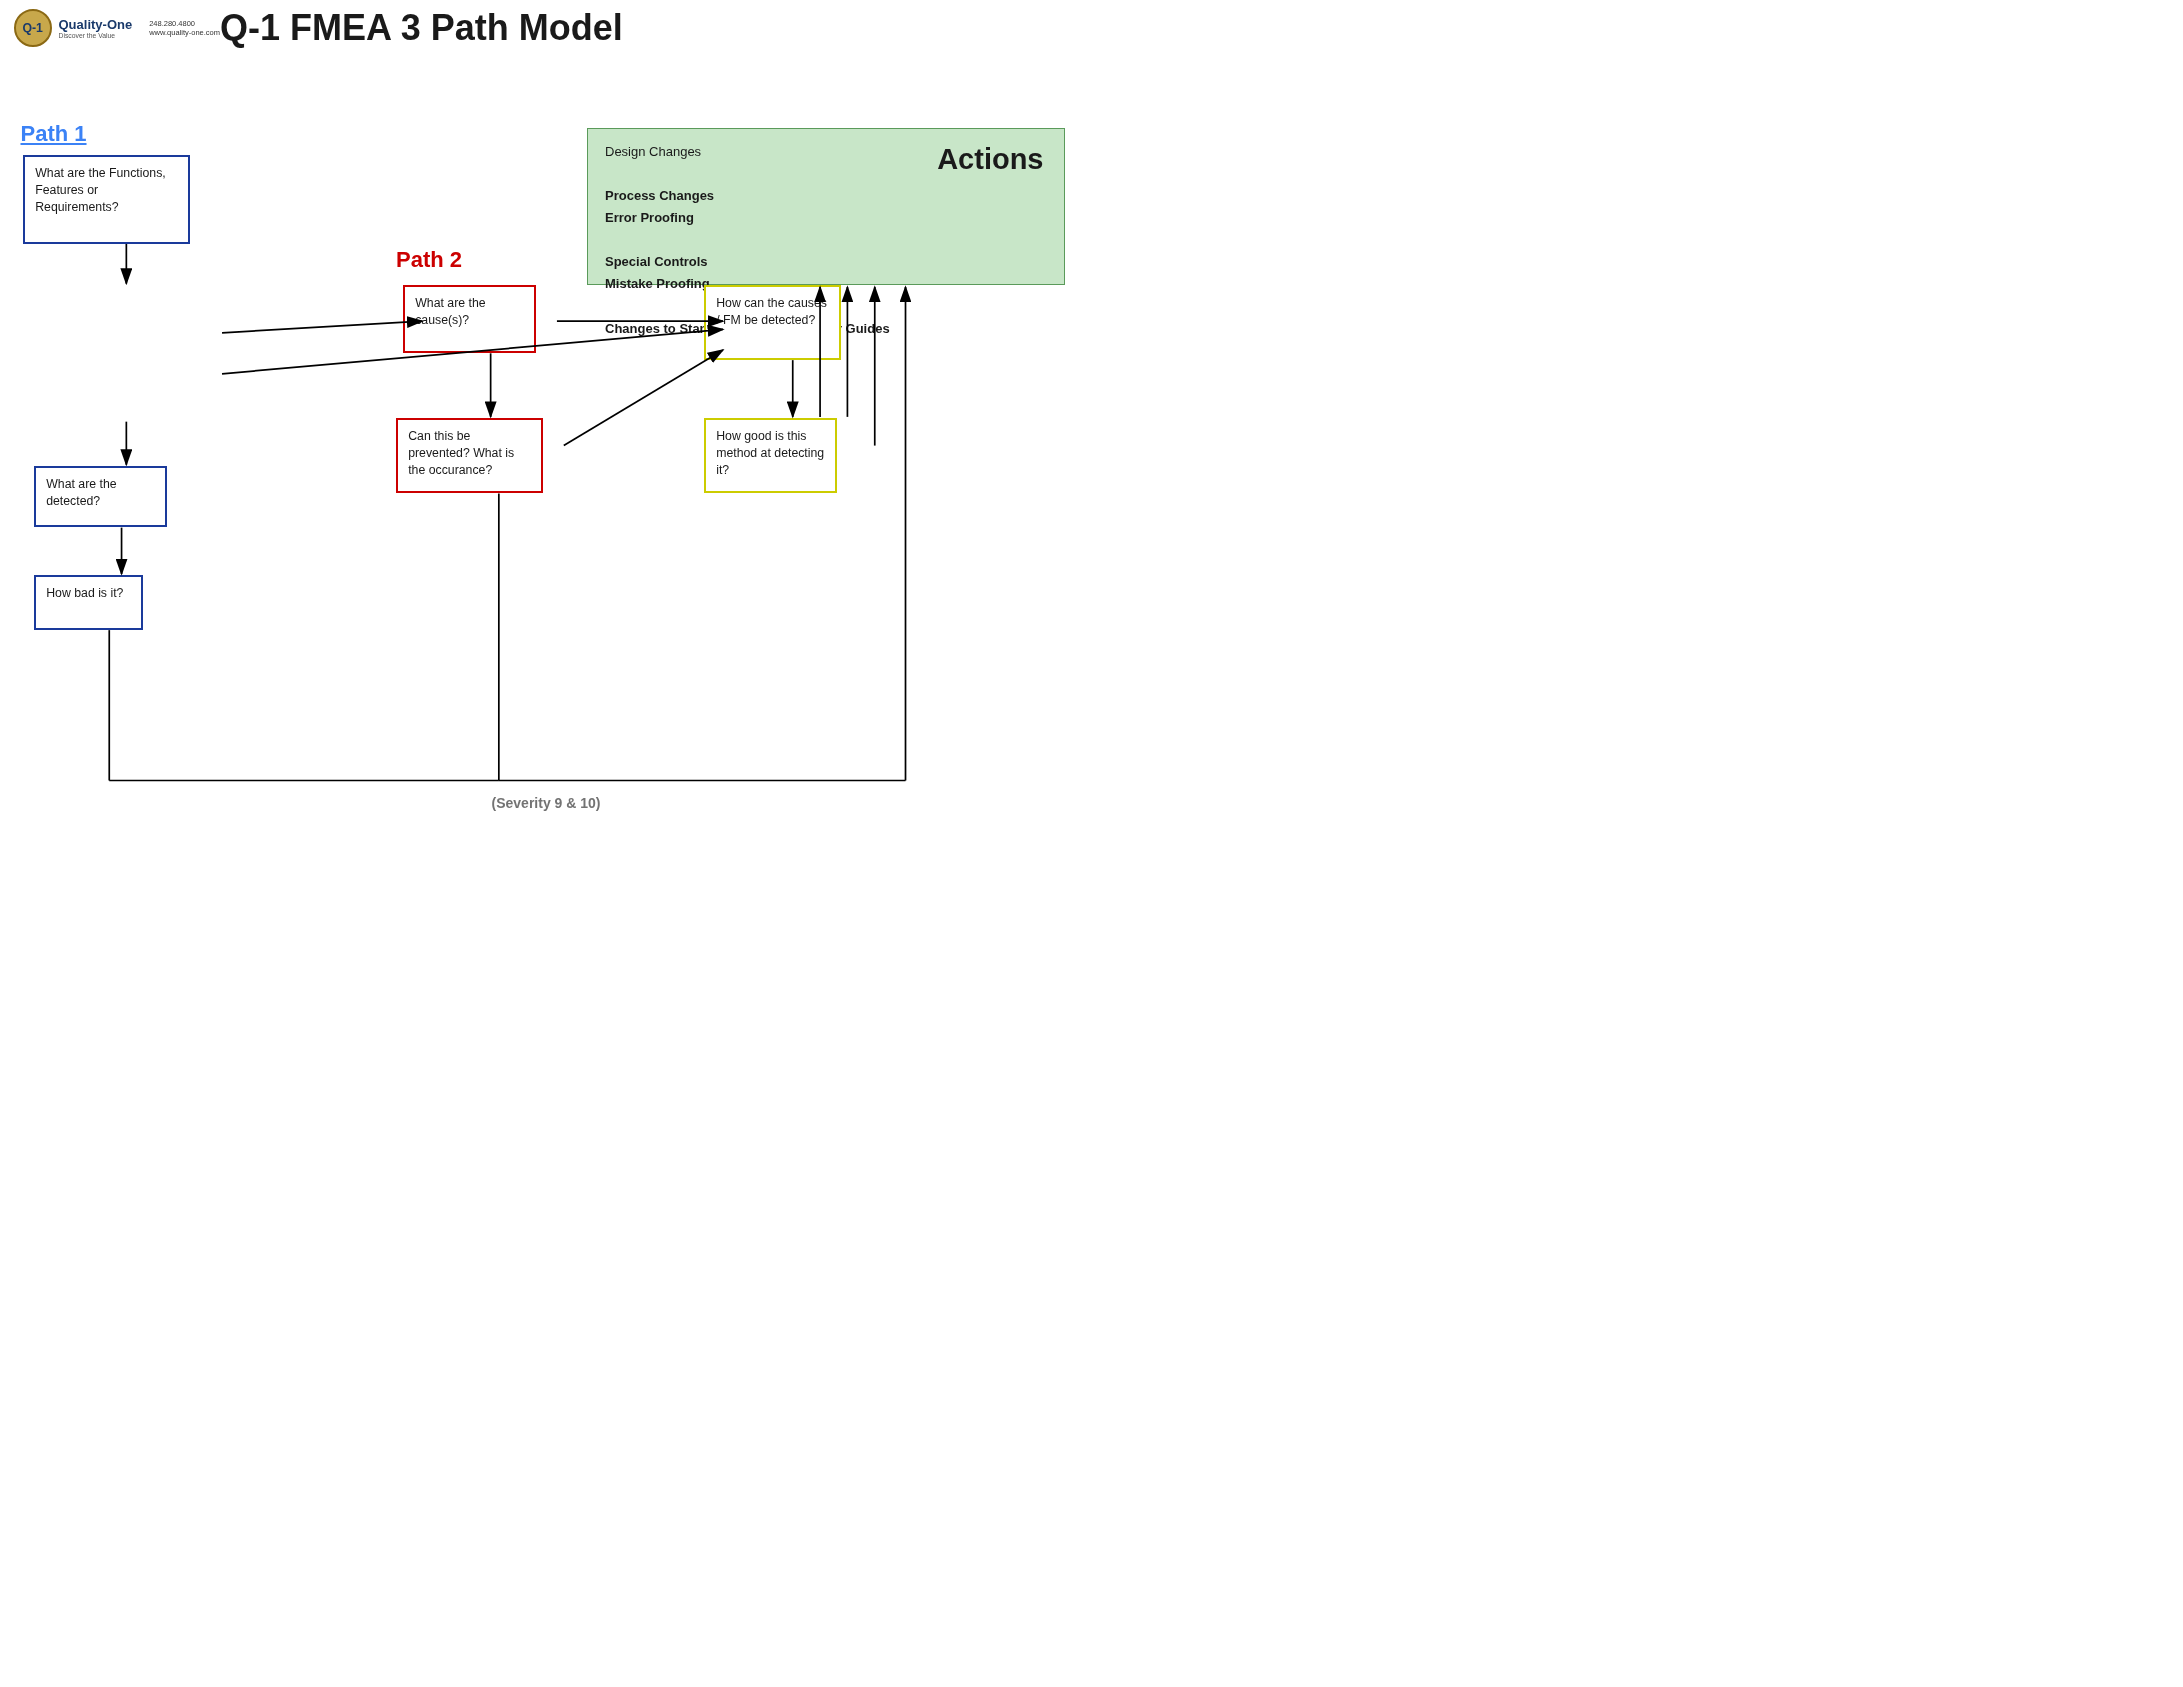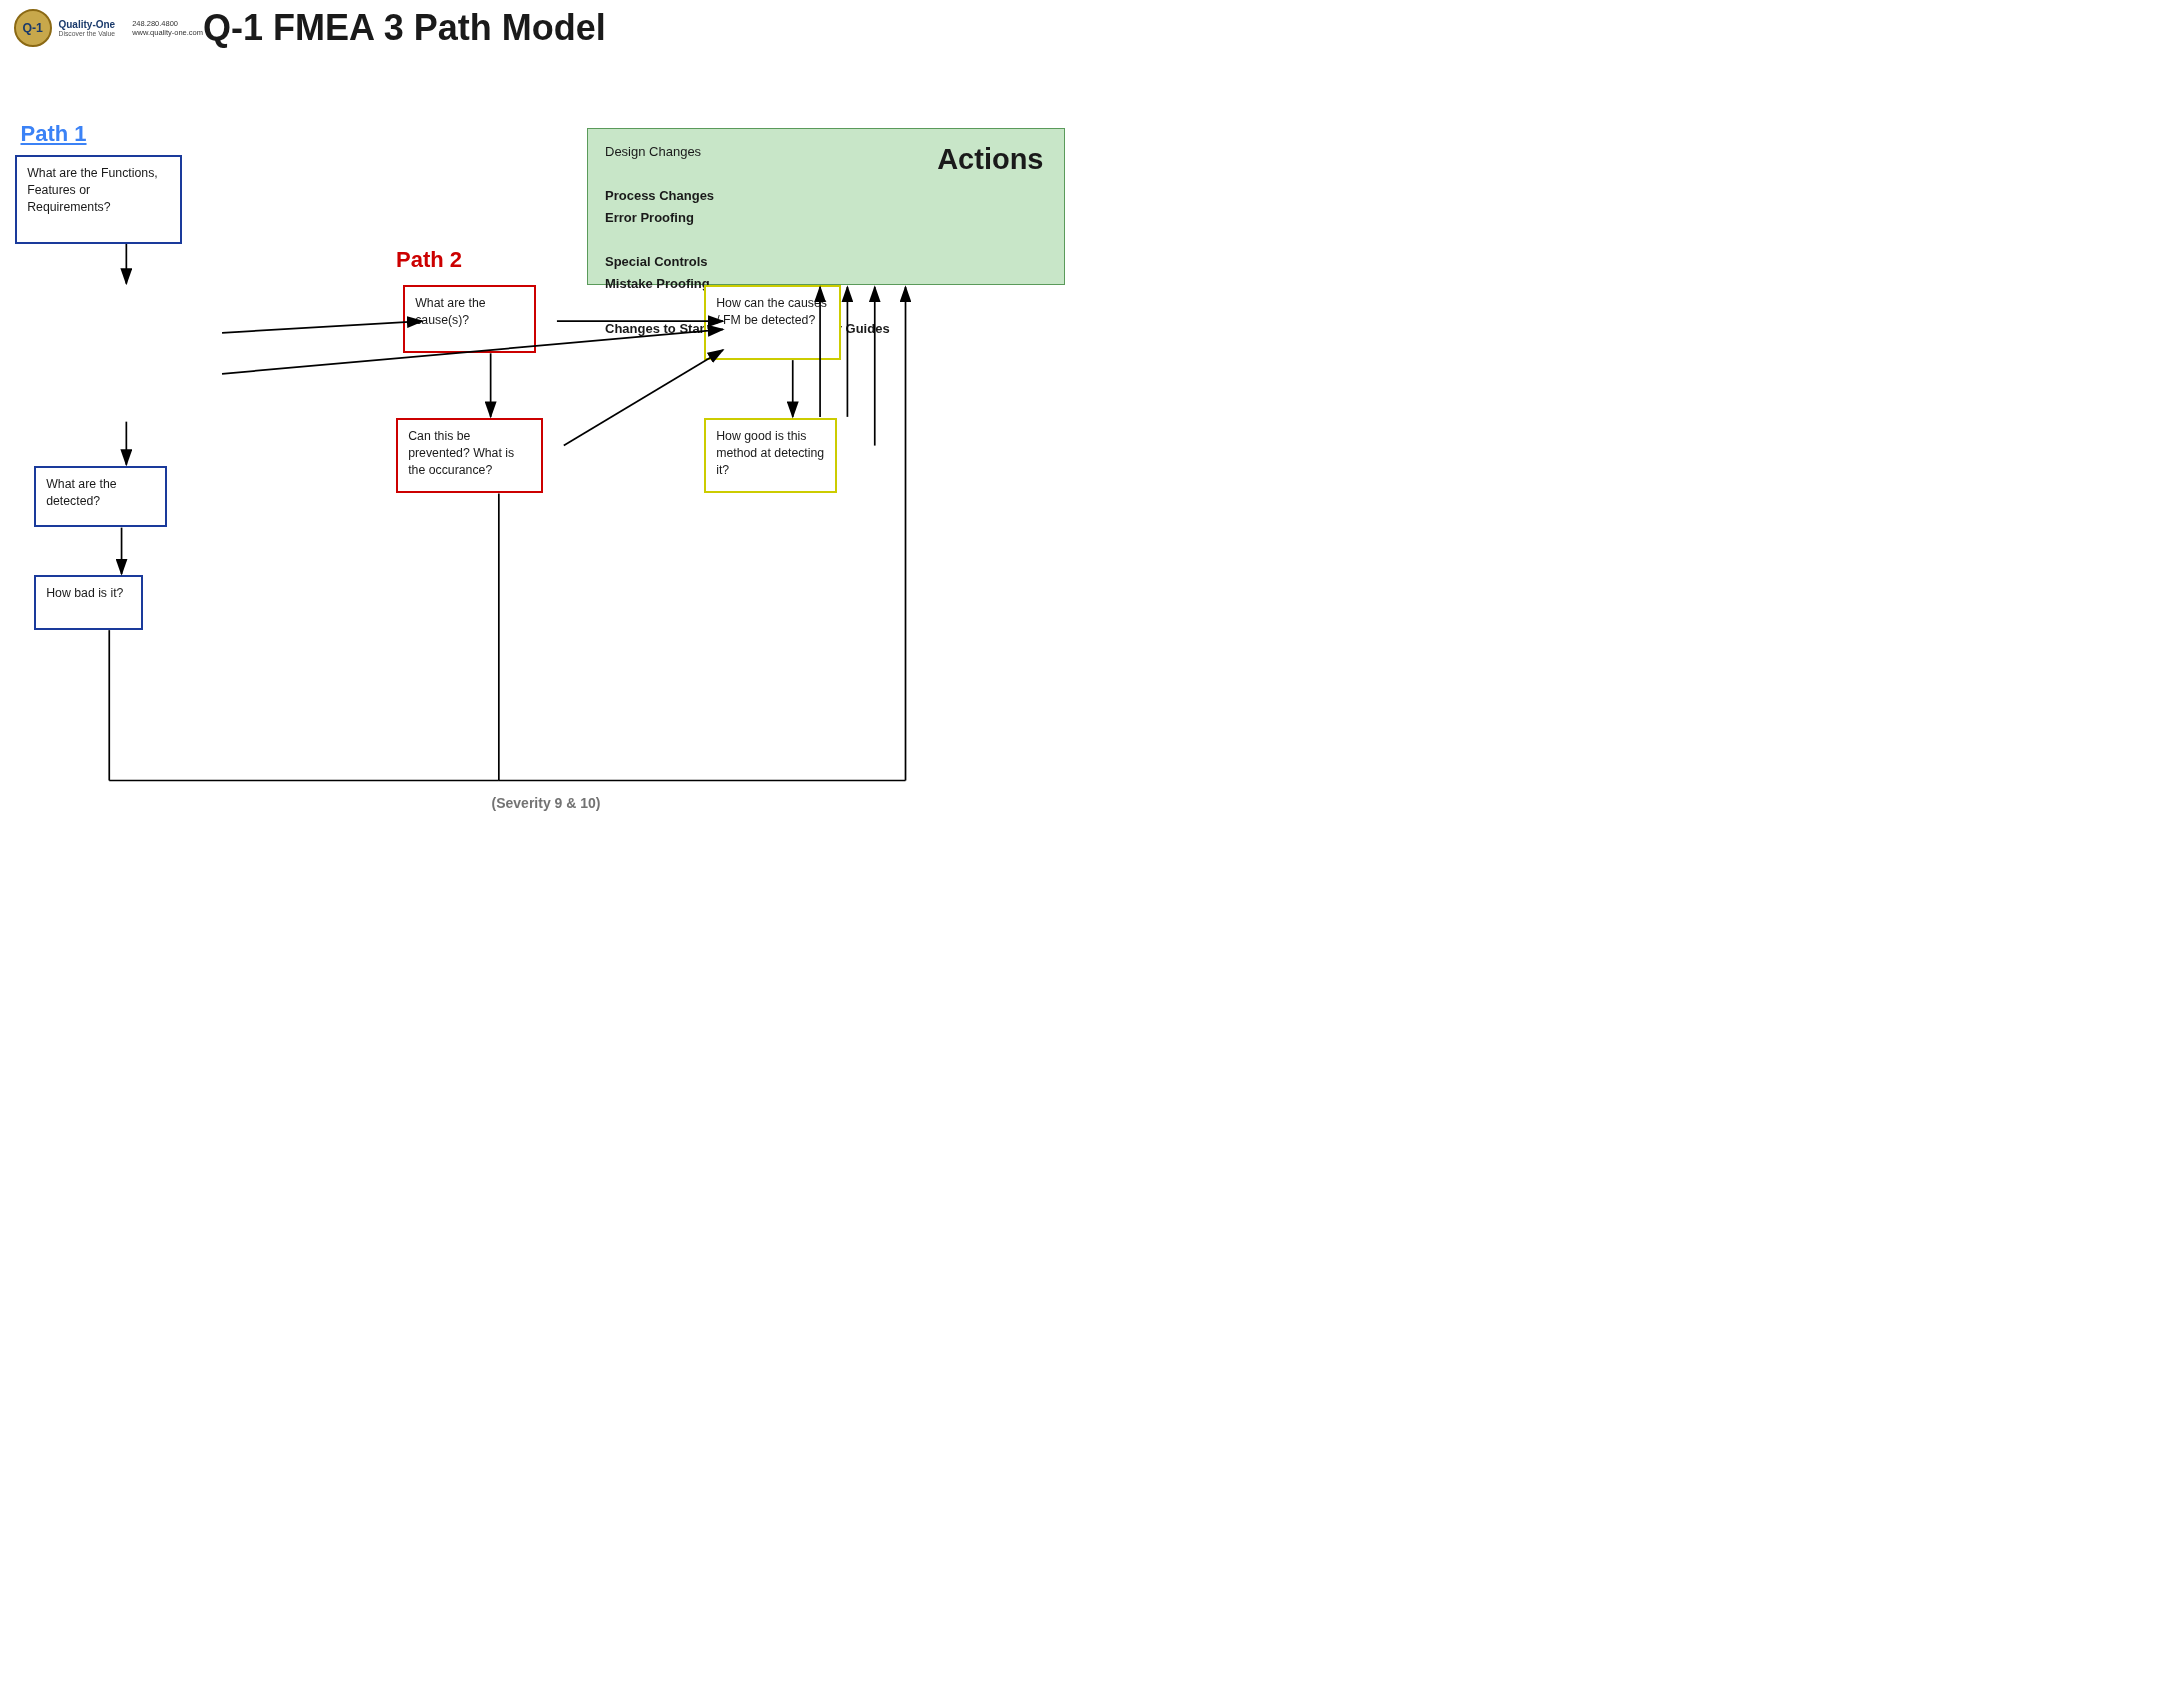--- a/index.html
+++ b/index.html
@@ -36,21 +36,21 @@
       font-weight: bold;
       font-size: 12.3px;
       color: #1a3a6b;
       flex-shrink: 0;
     }
     .logo-text {
       display: flex;
       flex-direction: column;
     }
     .logo-name {
-      font-size: 10px;
+      font-size: 13px;
       font-weight: bold;
       color: #1a3a6b;
     }
     .logo-tagline {
       font-size: 6.8px;
       color: #555;
     }
     .logo-contact {
       display: flex;
       flex-direction: column;
@@ -106,21 +106,21 @@
       color: #1a1a1a;
     }
     .box-green {
       border: 1.4px solid #5a9a5a;
       background: #c8e6c8;
       color: #1a1a1a;
     }
 
     
     #box-functions {
-      top: 99px; left: 15px;
+      top: 99px; left: 23px;
       width: 167px; height: 89px;
     }
     #box-failures {
       top: 229px; left: 20.5px;
       width: 181px; height: 137px;
     }
     #box-effects {
       top: 410px; left: 34px;
       width: 133px; height: 61px;
     }

